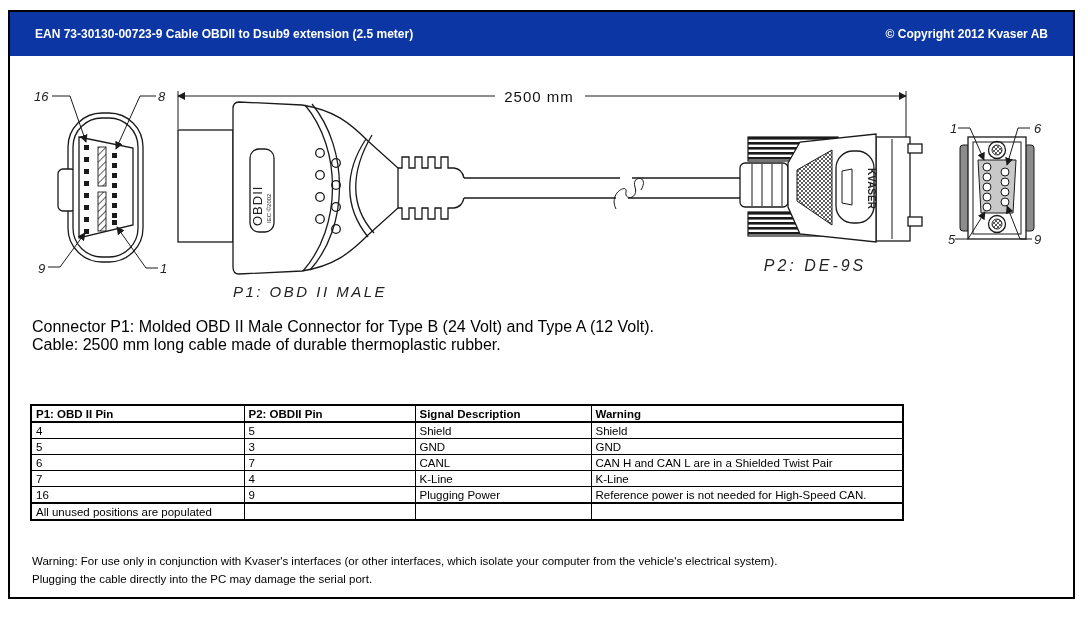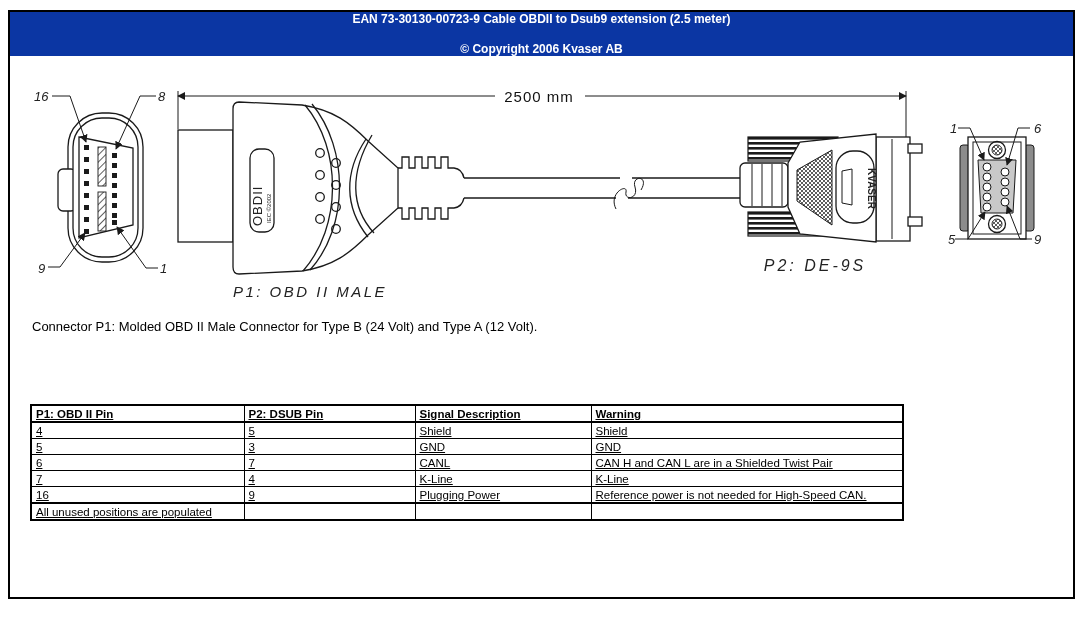--- a/index.html
+++ b/index.html
@@ -7,38 +7,38 @@
   .page{position:absolute;left:8px;top:10px;width:1063px;height:585px;border:2px solid #000;background:#fff;}
   .titlebar{position:absolute;left:0;top:0;width:100%;height:44px;background:#0b36a3;
     display:flex;align-items:center;justify-content:space-between;box-sizing:border-box;
     padding:0 25px;color:#fff;font-size:12px;font-weight:bold;}
   .diagram-svg{position:absolute;left:0;top:75px;}
   .cad{stroke:#1a1a1a;fill:none;stroke-width:1.3;}
   .cadthin{stroke:#1a1a1a;fill:none;stroke-width:1;}
   .cadfill{stroke:#1a1a1a;fill:#fff;stroke-width:1.3;}
   .cadlabel{font-family:"Liberation Sans",sans-serif;font-style:italic;fill:#222;}
   .pinnum{font-size:13px;}
-  .intro{position:absolute;left:22px;top:306px;font-size:13px;line-height:17.5px;}
+  .intro{position:absolute;left:22px;top:306px;font-size:16px;line-height:17.5px;}
   .pin-table{position:absolute;left:20px;top:392px;width:872px;border-collapse:collapse;
     font-size:11.5px;table-layout:fixed;}
   .pin-table th,.pin-table td{border:1px solid #000;padding:0 4px;height:15px;text-align:left;
-    font-weight:normal;overflow:hidden;white-space:nowrap;text-decoration:underline;}
+    font-weight:normal;overflow:hidden;white-space:nowrap;}
   .pin-table thead th{font-weight:bold;border-bottom:2px solid #000;}
   .pin-table{border:2px solid #000;}
   .pin-table tr.footer td{border-top:2px solid #000;}
   .warning{position:absolute;left:22px;top:540px;font-size:11.5px;line-height:18px;}
 </style>
 </head>
 <body>
 
 <div class="page">
 
-  <div class="titlebar" style="background: rgb(11, 54, 163); color: rgb(255, 255, 255); flex-direction: column;">
+  <div class="titlebar" style="background: rgb(11, 54, 163); color: rgb(255, 255, 255);">
     <span>EAN 73-30130-00723-9 Cable OBDII to Dsub9 extension (2.5 meter)</span>
-    <span>© Copyright 2006 Kvaser AB</span>
+    <span>© Copyright 2012 Kvaser AB</span>
   </div>
 
   <svg class="diagram-svg" width="1063" height="218" viewBox="0 0 1063 218">
     <defs>
       <pattern id="hatch" width="5" height="5" patternTransform="rotate(45)" patternUnits="userSpaceOnUse">
         <line x1="0" y1="0" x2="0" y2="5" stroke="#1a1a1a" stroke-width="1.4"></line>
       </pattern>
       <pattern id="mesh" width="4" height="4" patternUnits="userSpaceOnUse">
         <path d="M0,0 L4,4 M4,0 L0,4" stroke="#1a1a1a" stroke-width="0.7"></path>
       </pattern>
@@ -178,33 +178,34 @@
       <path class="cadthin" d="M1022,152 H1010 L997,119" marker-end="url(#arr)"></path>
       <text class="cadlabel pinnum" x="940" y="46">1</text>
       <text class="cadlabel pinnum" x="1024" y="46">6</text>
       <text class="cadlabel pinnum" x="938" y="157">5</text>
       <text class="cadlabel pinnum" x="1024" y="157">9</text>
     </g>
   </svg>
 
   <div class="intro">
     <div>Connector P1: Molded OBD II Male Connector for Type B (24 Volt) and Type A (12 Volt).</div>
+    <div>Cable: 2500 mm long cable made of durable thermoplastic rubber.</div>
   </div>
 
   <table class="pin-table">
     <colgroup>
         <col style="width:213px">
         <col style="width:171px">
         <col style="width:176px">
         <col style="width:312px">
       </colgroup>
     <thead>
       <tr>
         <th>P1: OBD II Pin</th>
-        <th>P2: DSUB Pin</th>
+        <th>P2: OBDII Pin</th>
         <th>Signal Description</th>
         <th>Warning</th>
       </tr>
     </thead>
     <tbody>
       <tr>
         <td>4</td>
         <td>5</td>
         <td>Shield</td>
         <td>Shield</td>
@@ -235,14 +236,18 @@
       </tr>
       <tr class="footer">
         <td>All unused positions are populated</td>
         <td></td>
         <td></td>
         <td></td>
       </tr>
     </tbody>
   </table>
 
+  <div class="warning">
+    <div>Warning: For use only in conjunction with Kvaser's interfaces (or other interfaces, which isolate your computer from the vehicle's electrical system).</div>
+    <div>Plugging the cable directly into the PC may damage the serial port.</div>
+  </div>
 
 </div>
 
 </body></html>

